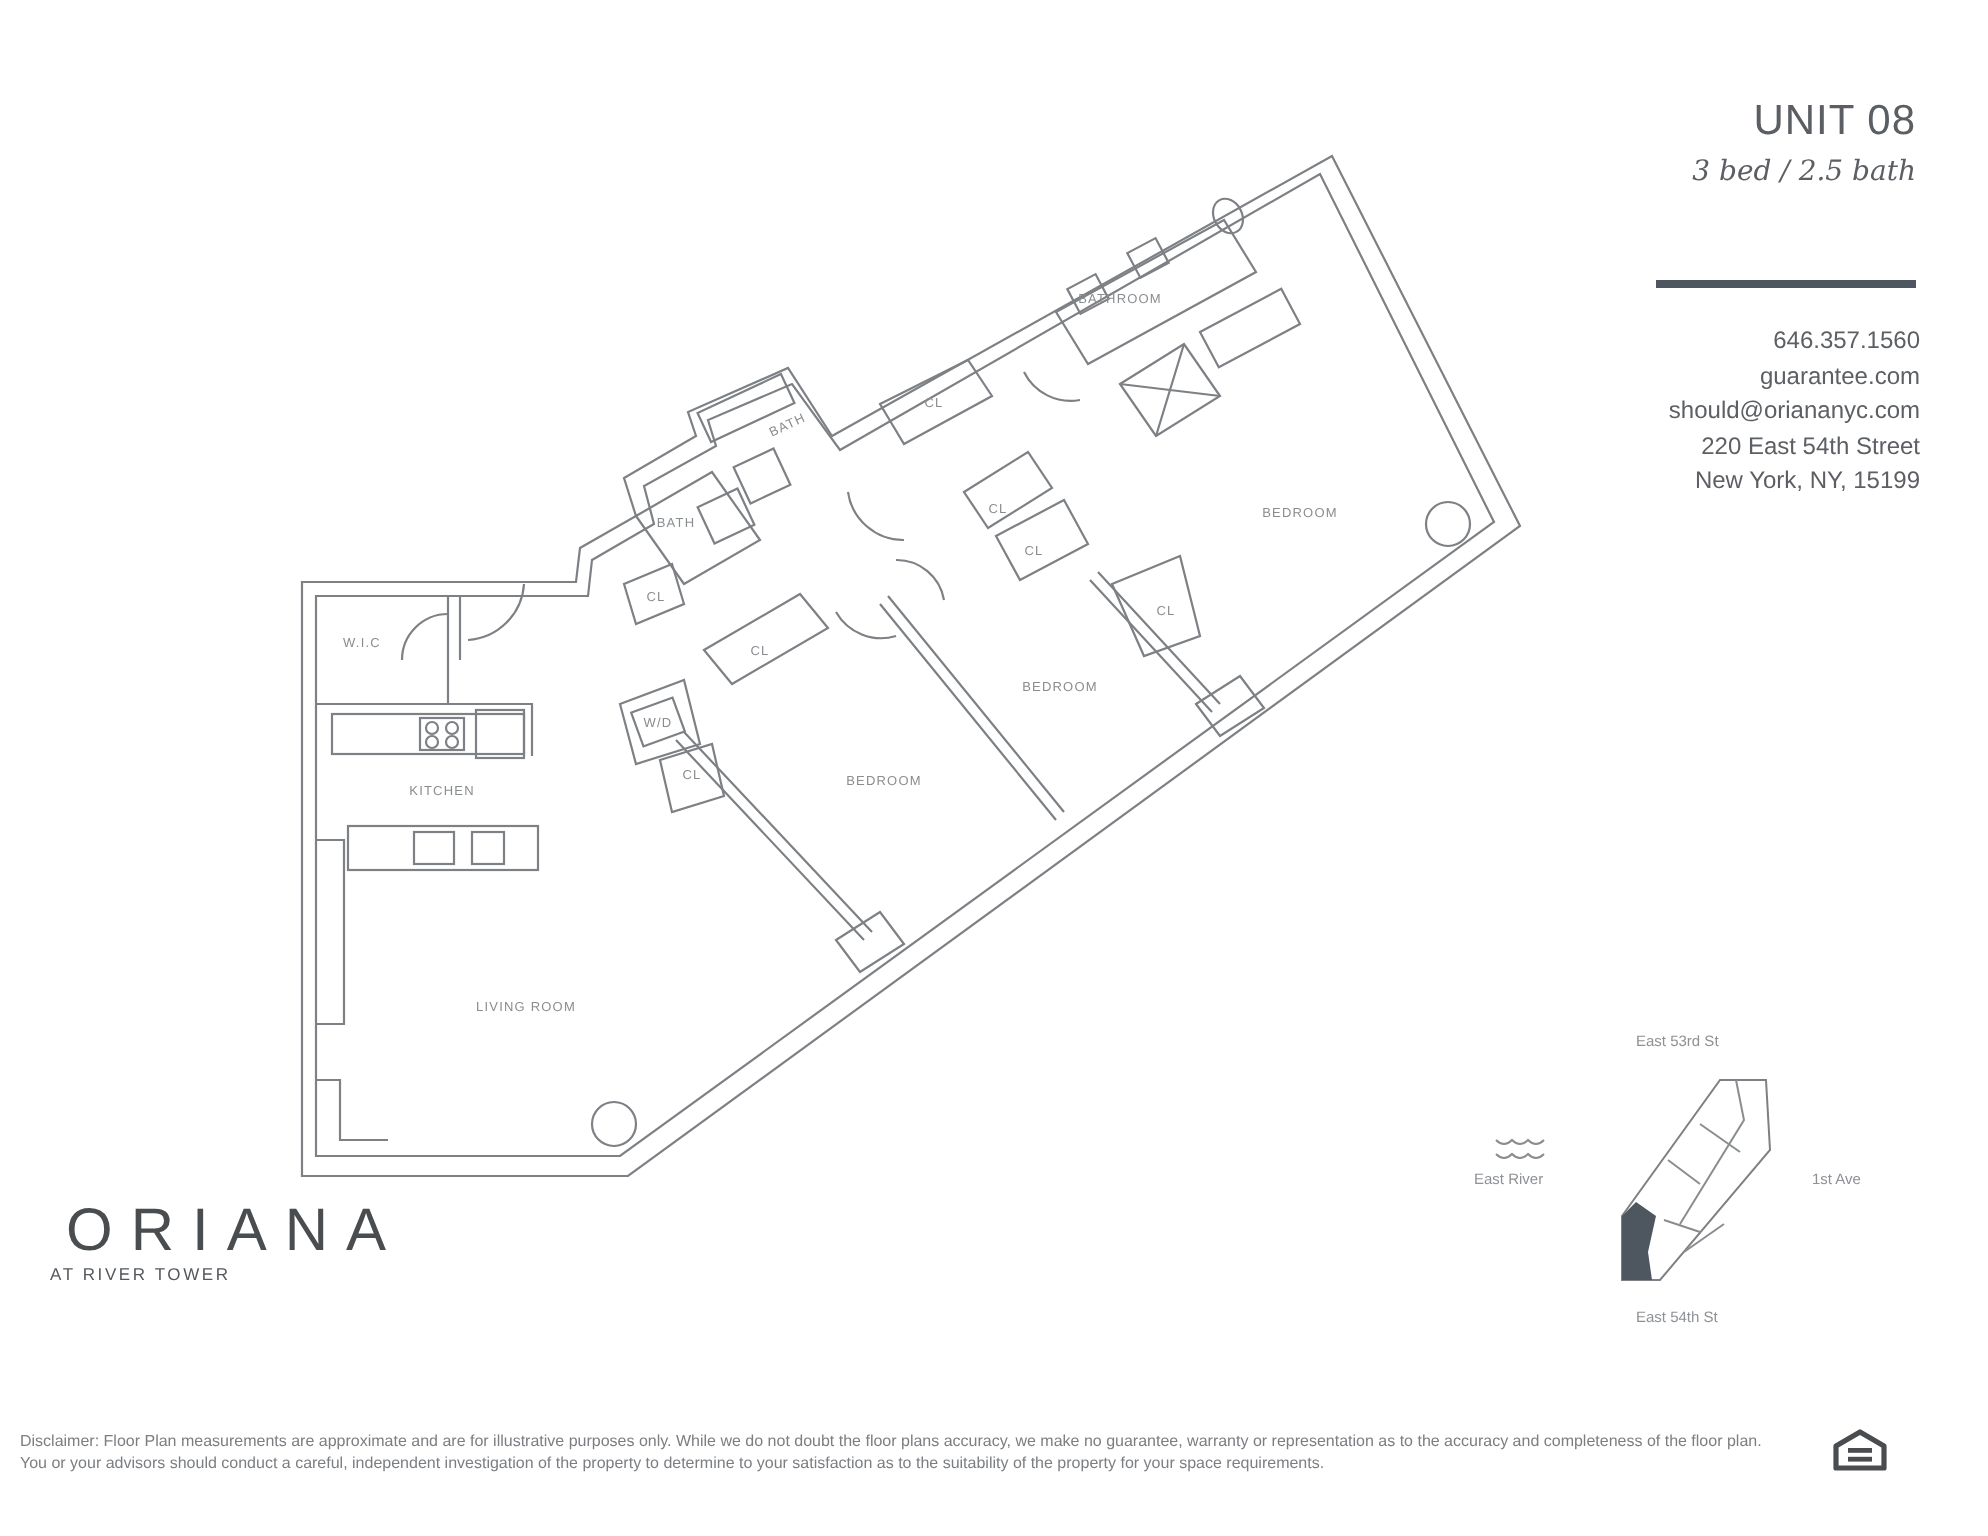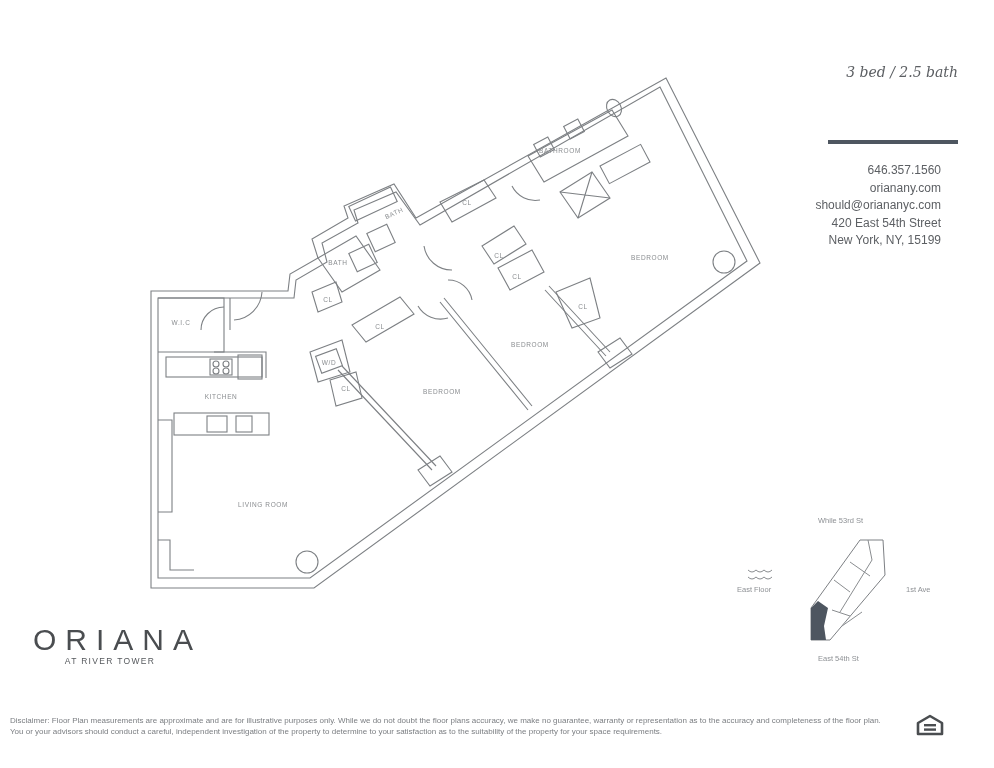--- a/index.html
+++ b/index.html
@@ -2,24 +2,24 @@
 <html><head>
 <meta charset="utf-8">
 <style>
   html,body{margin:0;padding:0;background:#ffffff;}
   body{width:994px;height:768px;position:relative;overflow:hidden;font-family:"Liberation Sans",sans-serif;color:#55585c;}
   .plan{position:absolute;left:0;top:0;width:994px;height:768px;}
   .plan svg{position:absolute;left:0;top:0;}
   .room-label{position:absolute;font-size:6.5px;letter-spacing:0.6px;color:#8a8d90;text-transform:uppercase;white-space:nowrap;transform:translate(-50%,-50%);}
   .header{position:absolute;right:36px;top:48px;text-align:right;}
   .unit-title{font-size:21px;font-weight:300;letter-spacing:0.5px;color:#5b5e62;line-height:25px;}
-  .beds{font-family:"DejaVu Serif","Liberation Serif",serif;font-style:italic;font-size:14px;color:#5b5e62;margin-top:16px;}
+  .beds{font-family:"DejaVu Serif","Liberation Serif",serif;font-style:italic;font-size:14px;color:#5b5e62;margin-top:5px;}
   .rule{position:absolute;right:36px;top:140px;width:130px;height:4px;background:#4e5660;}
-  .contact{position:absolute;right:53px;top:162px;text-align:right;font-size:12px;line-height:17.5px;color:#5c5f63;}
-  .logo{position:absolute;left:25px;top:624px;width:170px;text-align:center;}
+  .contact{position:absolute;right:34px;top:162px;text-align:right;font-size:12px;line-height:17.5px;color:#5c5f63;}
+  .logo{position:absolute;left:25px;top:600px;width:170px;text-align:left;}
   .logo-main{font-size:30px;letter-spacing:9px;color:#4a4d50;font-weight:300;line-height:32px;margin-left:8px;}
   .logo-sub{font-size:8.5px;letter-spacing:1.3px;color:#55585c;margin-top:0;}
   .disclaimer{position:absolute;left:10px;top:716px;width:880px;font-size:8px;line-height:10.5px;color:#7b7e82;}
   .eho{position:absolute;left:915px;top:714px;width:30px;height:22px;}
   .keymap-label{position:absolute;font-size:7.5px;color:#8e9195;white-space:nowrap;}
 </style>
 </head>
 <body>
 
 <div class="plan">
@@ -106,36 +106,37 @@
   <span class="room-label" style="left:467px;top:202px;">CL</span>
   <span class="room-label" style="left:328px;top:299px;">CL</span>
   <span class="room-label" style="left:380px;top:326px;">CL</span>
   <span class="room-label" style="left:346px;top:388px;">CL</span>
   <span class="room-label" style="left:499px;top:255px;">CL</span>
   <span class="room-label" style="left:517px;top:276px;">CL</span>
   <span class="room-label" style="left:583px;top:306px;">CL</span>
 </div>
 
 <div class="header">
+  <div class="unit-title">UNIT 08</div>
   <div class="beds">3 bed / 2.5 bath</div>
 </div>
 <div class="rule"></div>
 
 <div class="contact">
   <div>646.357.1560</div>
-  <div>orianany.com</div>
+  <div>guarantee.com</div>
   <div>should@oriananyc.com</div>
-  <div>420 East 54th Street</div>
+  <div>220 East 54th Street</div>
   <div>New York, NY, 15199</div>
 </div>
 
 <div>
-  <span class="keymap-label" style="left:818px;top:516px;">While 53rd St</span>
+  <span class="keymap-label" style="left:818px;top:516px;">East 53rd St</span>
   <span class="keymap-label" style="left:818px;top:654px;">East 54th St</span>
-  <span class="keymap-label" style="left:737px;top:585px;">East Floor</span>
+  <span class="keymap-label" style="left:737px;top:585px;">East River</span>
   <span class="keymap-label" style="left:906px;top:585px;">1st Ave</span>
   <svg style="position:absolute;left:700px;top:500px;" width="260" height="180">
     <g fill="none" stroke="#8a8d90" stroke-width="1">
       <path d="M48,70 q4,4 8,0 q4,4 8,0 q4,4 8,0"></path>
       <path d="M48,77 q4,4 8,0 q4,4 8,0 q4,4 8,0"></path>
       <path d="M160,40 L183,40 L185,75 L130,140 L111,140 L111,108 Z" stroke="#7d8084"></path>
       <path d="M168,40 L172,60 L140,112 M134,80 L150,92 M150,62 L170,76 M132,110 L150,116 M142,126 L162,112"></path>
     </g>
     <path d="M111,108 L118,101 L128,108 L124,126 L126,140 L111,140 Z" fill="#4e5660"></path>
   </svg>

